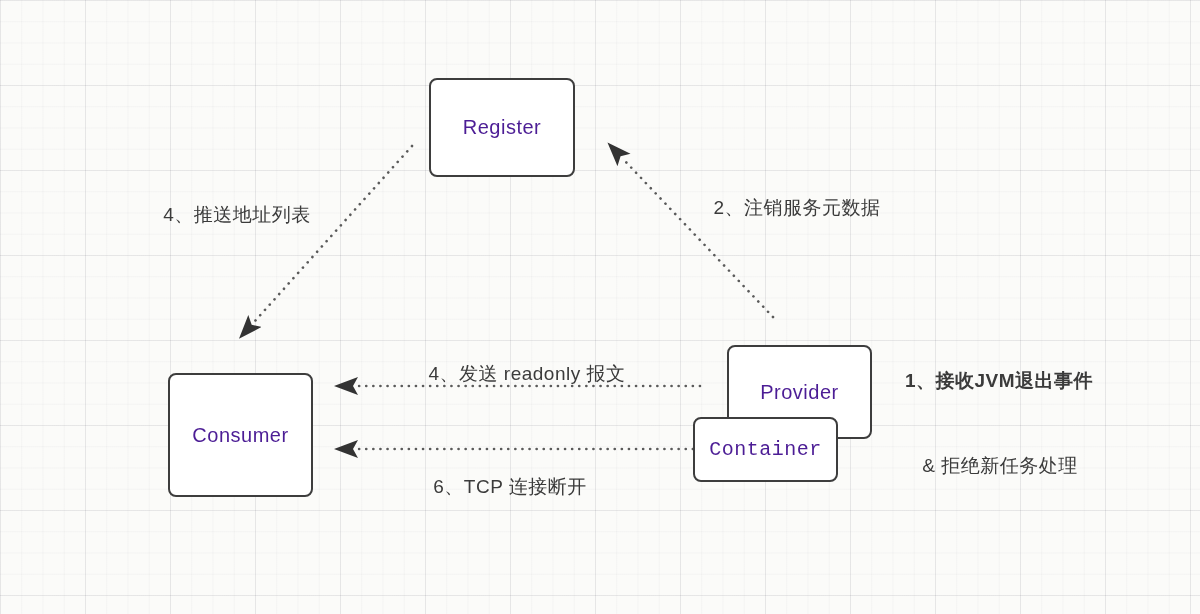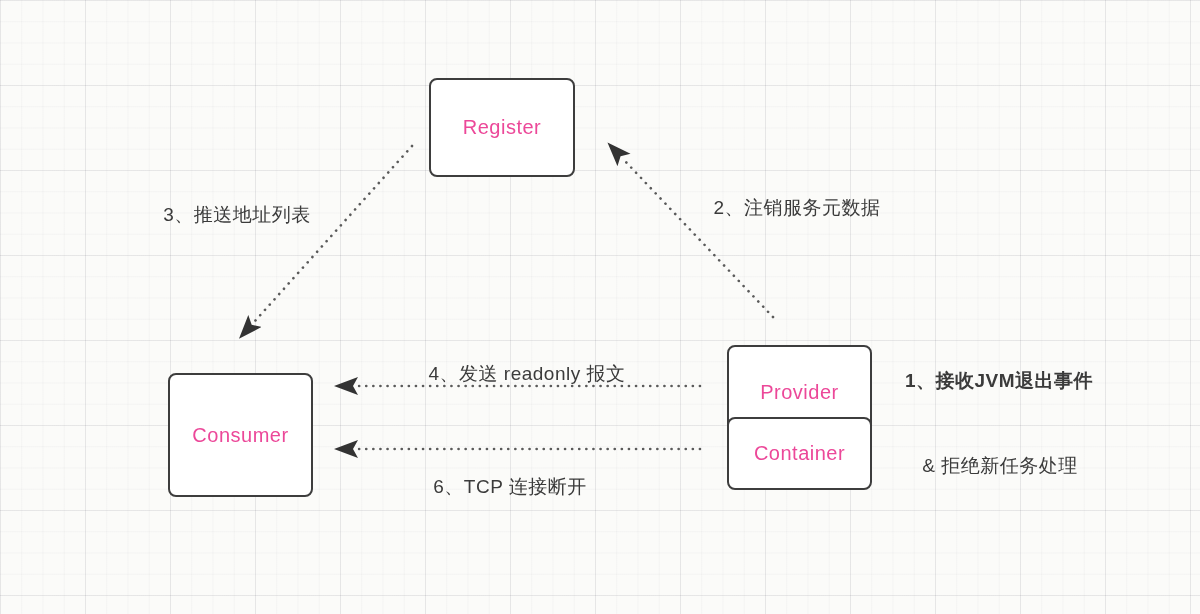--- a/index.html
+++ b/index.html
@@ -30,27 +30,27 @@
   .node {
     position: absolute;
     box-sizing: border-box;
     border: 2.5px solid #3d3d3d;
     border-radius: 8px;
     background: #ffffff;
     display: flex;
     align-items: center;
     justify-content: center;
     font-size: 20px;
-    color: #ec4899;
+    color: #4c1d95;
     letter-spacing: 0.5px;
   }
   .node-register  { left: 429px; top: 78px;  width: 146px; height: 99px; }
   .node-consumer  { left: 168px; top: 373px; width: 145px; height: 124px; }
   .node-provider  { left: 727px; top: 345px; width: 145px; height: 94px; }
-  .node-container { left: 727px; top: 417px; width: 145px; height: 73px; }
+  .node-container { left: 693px; top: 417px; width: 145px; height: 65px; font-family: Liberation Mono, monospace; }
   .step-label {
     position: absolute;
     transform: translate(-50%, -50%);
     font-size: 19px;
     color: #3b3b3b;
     white-space: nowrap;
     letter-spacing: 0.5px;
   }
   .label-step3 { left: 237px;  top: 215px; }
   .label-step2 { left: 797px;  top: 208px; }
@@ -99,21 +99,21 @@
   </div>
 
   <div class="node node-provider">
     <span>Provider</span>
   </div>
 
   <div class="node node-container">
     <span>Container</span>
   </div>
 
-  <div class="step-label label-step3">3、推送地址列表</div>
+  <div class="step-label label-step3">4、推送地址列表</div>
 
   <div class="step-label label-step2">2、注销服务元数据</div>
 
   <div class="step-label label-step4">4、发送 readonly 报文</div>
 
   <div class="step-label label-step1">1、接收JVM退出事件</div>
 
   <div class="label-step5">
     <div>&amp; 拒绝新任务处理</div>
   </div>

